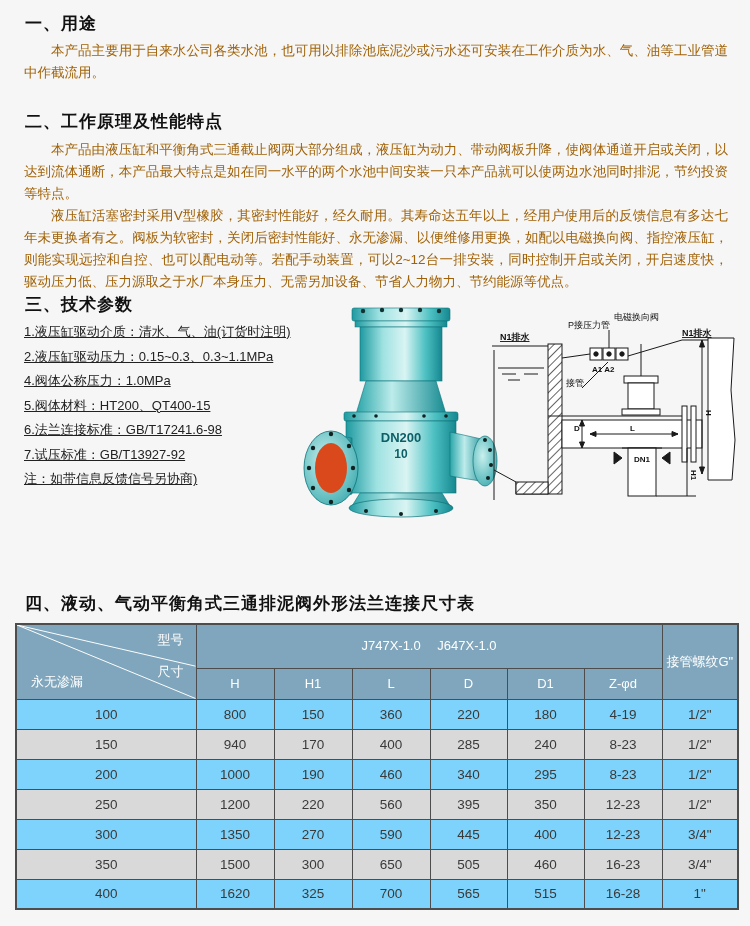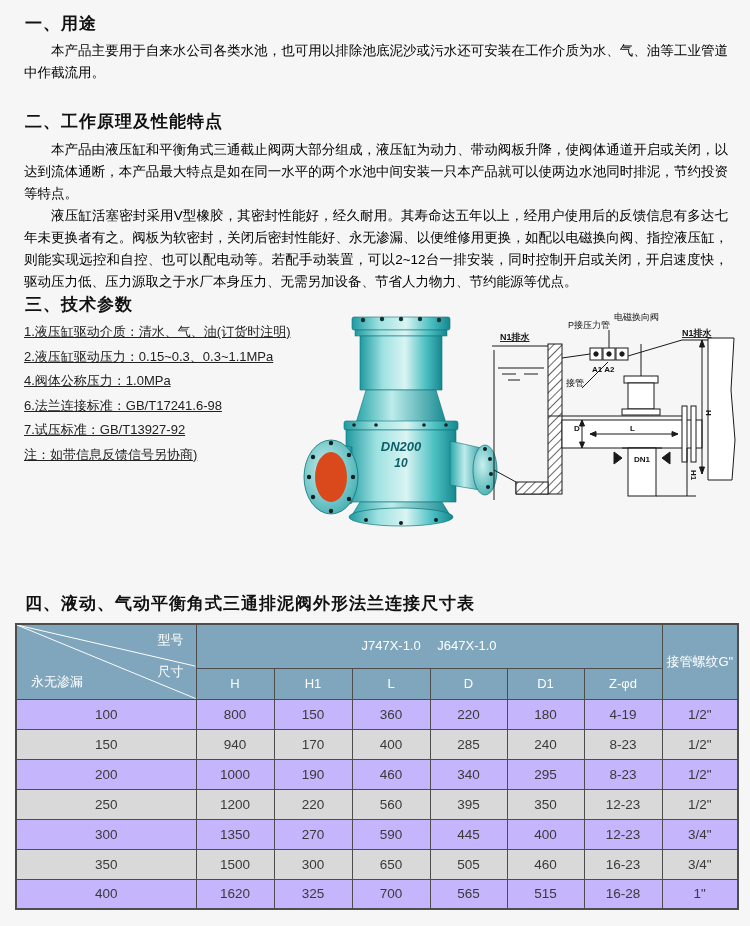--- a/index.html
+++ b/index.html
@@ -8,39 +8,39 @@
   .page {
     position:relative; width:750px; height:926px; margin:0 auto;
     background:#f6f6f6; overflow:hidden; color:#1e1e1e;
   }
   .sec-title {
     position:absolute; left:25px; font-size:17px; font-weight:bold;
     letter-spacing:1px; color:#111;
   }
   .body-text {
     position:absolute; left:24px; width:704px; font-size:13.5px;
-    line-height:22px; color:#000000; text-align:justify;
+    line-height:22px; color:#a16207; text-align:justify;
   }
   .body-text p { text-indent:2em; }
   .param-list { position:absolute; left:24px; top:320px; width:290px;
     font-size:13px; line-height:24.5px; color:#222; list-style:none;text-decoration:underline; }
-  .valve-photo { position:absolute; left:300px; top:307px;font-style:italic; }
+  .valve-photo { position:absolute; left:300px; top:298px; }
   .install-drawing { position:absolute; left:486px; top:310px; }
   .dim-table {
     position:absolute; left:15px; top:623px; width:722px;
     border-collapse:collapse; table-layout:fixed;
     font-size:13.5px; color:#3a3a3a;
   }
   .dim-table th, .dim-table td {
     border:1px solid #4d4d4d; text-align:center; vertical-align:middle;
     padding:0; font-weight:normal;
   }
   .dim-table { border:2px solid #4d4d4d; }
   .hdr { background:#7fa6bc; color:#ffffff; font-size:13px; }
-  .row-even { background:#c4b5fd;margin-left:17px; }
+  .row-even { background:#7dd3fc;margin-left:17px; }
   .row-odd  { background:#d9d9d9; }
   .data-row td { height:30px; }
   .corner-cell { position:relative; height:75px; padding:0;margin-top:48px; }
   .corner-cell svg { position:absolute; left:0; top:0; width:100%; height:100%; }
   .corner-lbl { position:absolute; font-size:13px; color:#fff; }
   .lbl-model { right:12px; top:6px; }
   .lbl-size  { right:12px; top:38px; }
   .lbl-dn    { left:14px; bottom:8px; }
   .thread-col { font-size:13px; }
 </style>
@@ -58,20 +58,21 @@
   <div class="body-text" style="top:139px">
     <p>本产品由液压缸和平衡角式三通截止阀两大部分组成，液压缸为动力、带动阀板升降，使阀体通道开启或关闭，以达到流体通断，本产品最大特点是如在同一水平的两个水池中间安装一只本产品就可以使两边水池同时排泥，节约投资等特点。</p>
     <p>液压缸活塞密封采用V型橡胶，其密封性能好，经久耐用。其寿命达五年以上，经用户使用后的反馈信息有多达七年未更换者有之。阀板为软密封，关闭后密封性能好、永无渗漏、以便维修用更换，如配以电磁换向阀、指控液压缸，则能实现远控和自控、也可以配电动等。若配手动装置，可以2~12台一排安装，同时控制开启或关闭，开启速度快，驱动压力低、压力源取之于水厂本身压力、无需另加设备、节省人力物力、节约能源等优点。</p>
   </div>
 
   <div class="sec-title" style="top:293px">三、技术参数</div>
   <ul class="param-list">
     <li>1.液压缸驱动介质：清水、气、油(订货时注明)</li>
     <li>2.液压缸驱动压力：0.15~0.3、0.3~1.1MPa</li>
     <li>4.阀体公称压力：1.0MPa</li>
+    <li>5.阀体材料：HT200、QT400-15</li>
     <li>6.法兰连接标准：GB/T17241.6-98</li>
     <li>7.试压标准：GB/T13927-92</li>
     <li>注：如带信息反馈信号另协商)</li>
   </ul>
 
   <div class="valve-photo">
     <svg width="200" height="225" viewBox="0 0 200 225">
       <defs>
         <linearGradient id="tealH" x1="0" y1="0" x2="1" y2="0">
           <stop offset="0" stop-color="#1e9aa0"></stop>

